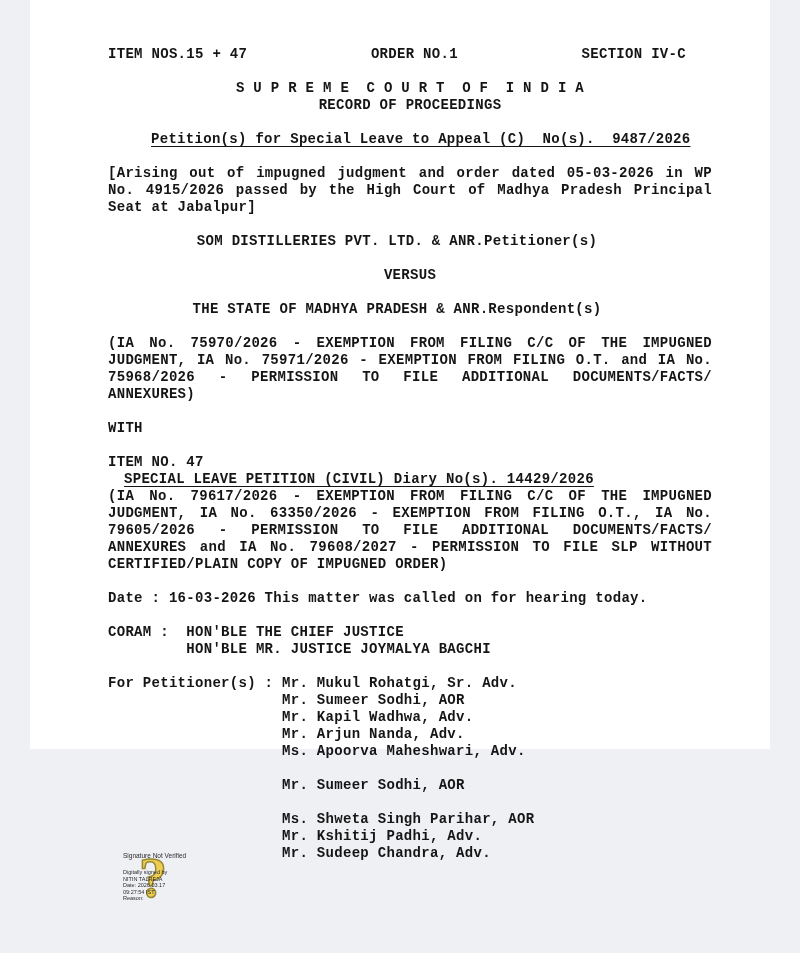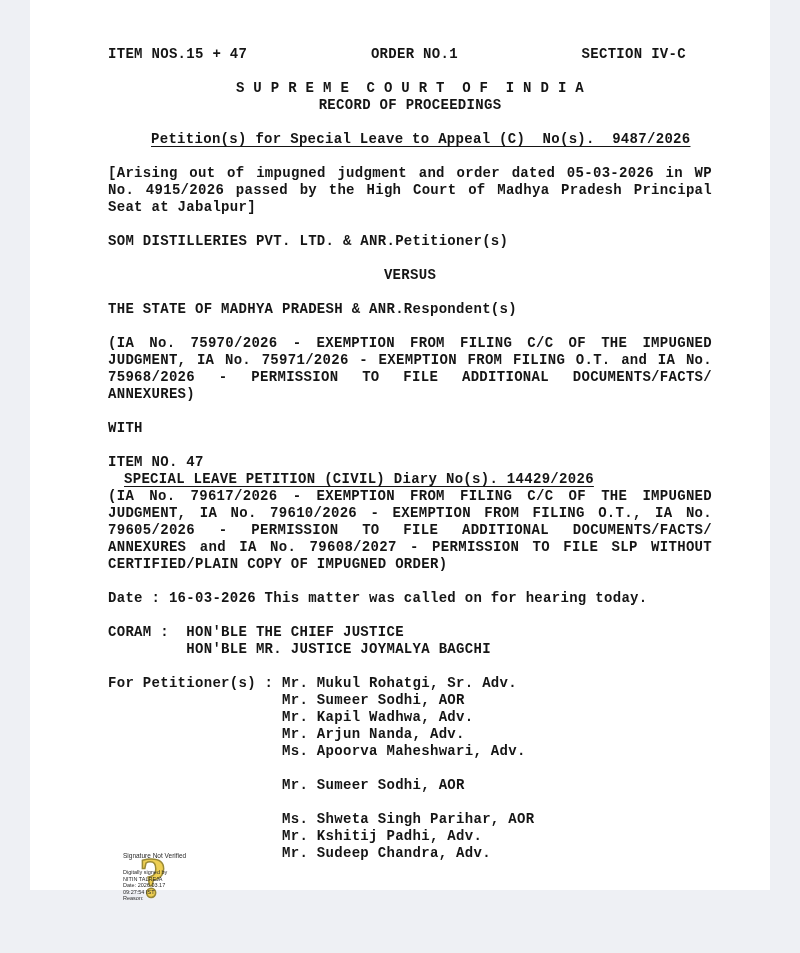--- a/index.html
+++ b/index.html
@@ -2,33 +2,33 @@
 <html><head>
 <meta charset="utf-8">
 <style>
   html,body{margin:0;padding:0;}
   body{
     width:800px;height:953px;position:relative;overflow:hidden;
     background:#eef0f4;
     font-family:"Liberation Mono","DejaVu Sans Mono",monospace;
   }
   .page{
-    position:absolute;left:30px;top:0;width:740px;height:890px;
+    position:absolute;left:30px;top:0;width:740px;height:749px;
     background:#ffffff;
   }
   .content{
     position:absolute;left:78px;top:46px;width:604px;
     font-size:14px;line-height:17px;font-weight:bold;
     letter-spacing:0.3px;color:#151515;
   }
   .line{white-space:pre;height:17px;}
   .just{white-space:normal;text-align:justify;text-align-last:justify;height:17px;overflow:hidden;}
   .center{text-align:center;height:17px;white-space:pre;}
   .row3{display:flex;justify-content:space-between;height:17px;}
-  .row2{display:flex;justify-content:flex-start;height:17px;}
+  .row2{display:flex;justify-content:center;height:17px;}
   .pr{padding-right:26px;}
   .gap{height:17px;}
   .u{text-decoration:underline;text-underline-offset:3px;margin-left:16px;}
   .ind{padding-left:27px;}
   
   .stamp{
     position:absolute;left:93px;top:852px;width:110px;height:70px;
     font-family:"Liberation Sans",sans-serif;color:#2a2a2a;
   }
   .stamp-title{font-size:6.5px;line-height:7px;position:relative;z-index:3;}
@@ -95,21 +95,21 @@
 
     <div class="gap"></div>
 
     <div class="line">WITH</div>
 
     <div class="gap"></div>
 
     <div class="line">ITEM NO. 47</div>
     <div class="line"><span class="u">SPECIAL LEAVE PETITION (CIVIL) Diary No(s). 14429/2026</span></div>
     <div class="just">(IA No. 79617/2026 - EXEMPTION FROM FILING C/C OF THE IMPUGNED</div>
-    <div class="just">JUDGMENT, IA No. 79610/2026 - EXEMPTION FROM FILING O.T., IA No.</div>
+    <div class="just">JUDGMENT, IA No. 63350/2026 - EXEMPTION FROM FILING O.T., IA No.</div>
     <div class="just">79605/2026 - PERMISSION TO FILE ADDITIONAL DOCUMENTS/FACTS/</div>
     <div class="just">ANNEXURES and IA No. 79608/2027 - PERMISSION TO FILE SLP WITHOUT</div>
     <div class="line">CERTIFIED/PLAIN COPY OF IMPUGNED ORDER)</div>
 
     <div class="gap"></div>
 
     <div class="line">Date : 16-03-2026 This matter was called on for hearing today.</div>
 
     <div class="gap"></div>
 

